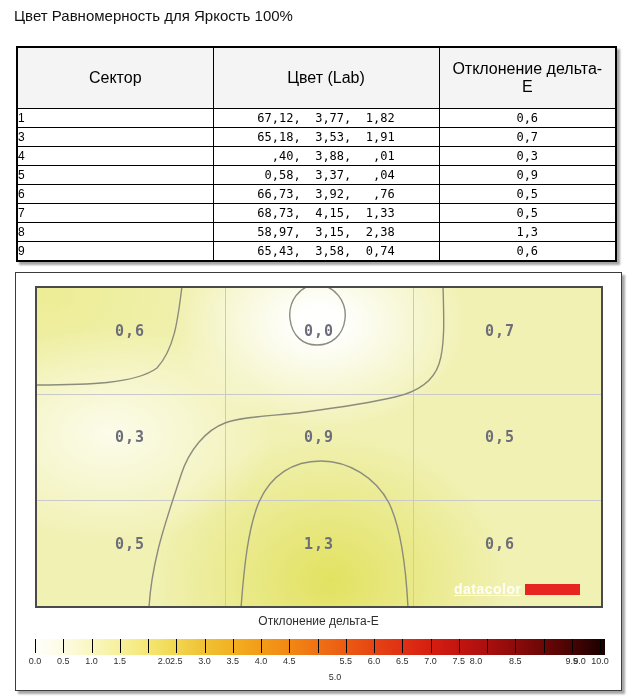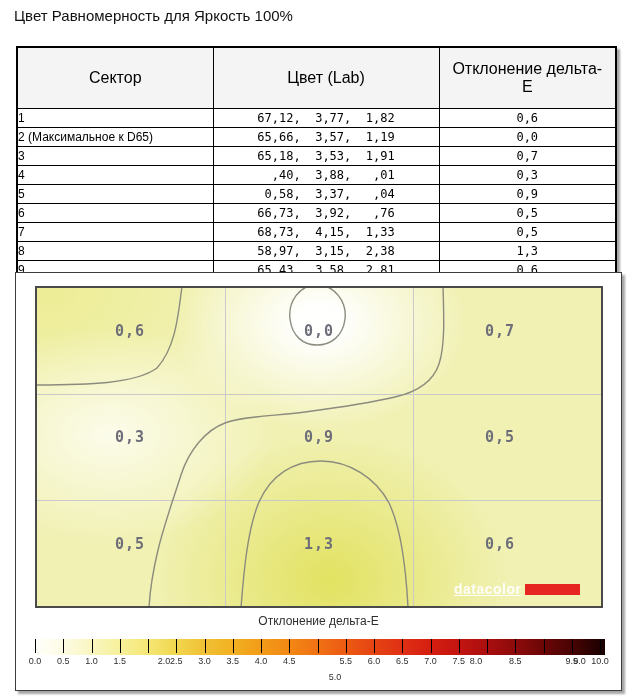--- a/index.html
+++ b/index.html
@@ -99,25 +99,20 @@
       <th>Отклонение дельта-E</th>
     </tr>
   </thead>
   <tbody>
       <tr>
         <td class="sector">1</td>
         <td class="lab">67,12,  3,77,  1,82</td>
         <td class="delta">0,6</td>
       </tr>
       <tr>
-        <td class="sector">2 (Максимальное к D65)</td>
-        <td class="lab">65,66,  3,57,  1,19</td>
-        <td class="delta">0,0</td>
-      </tr>
-      <tr>
         <td class="sector">3</td>
         <td class="lab">65,18,  3,53,  1,91</td>
         <td class="delta">0,7</td>
       </tr>
       <tr>
         <td class="sector">4</td>
         <td class="lab">  ,40,  3,88,   ,01</td>
         <td class="delta">0,3</td>
       </tr>
       <tr>
@@ -135,21 +130,21 @@
         <td class="lab">68,73,  4,15,  1,33</td>
         <td class="delta">0,5</td>
       </tr>
       <tr>
         <td class="sector">8</td>
         <td class="lab">58,97,  3,15,  2,38</td>
         <td class="delta">1,3</td>
       </tr>
       <tr>
         <td class="sector">9</td>
-        <td class="lab">65,43,  3,58,  2,81</td>
+        <td class="lab">65,43,  3,58,  0,74</td>
         <td class="delta">0,6</td>
       </tr>
     </tbody>
 </table>
 
 <div class="panel">
   <div class="heatmap">
     <div class="gridline v" style="left:188px"></div>
     <div class="gridline v" style="left:376px"></div>
     <div class="gridline h" style="top:106px"></div>

